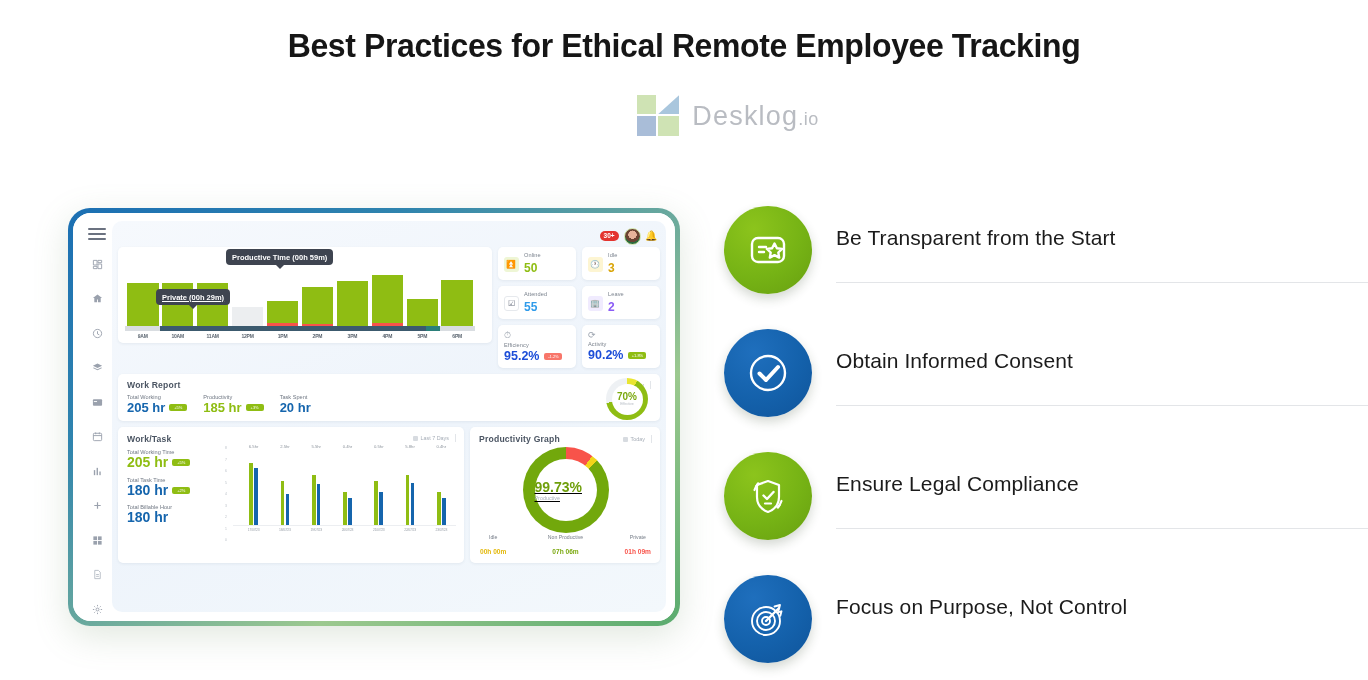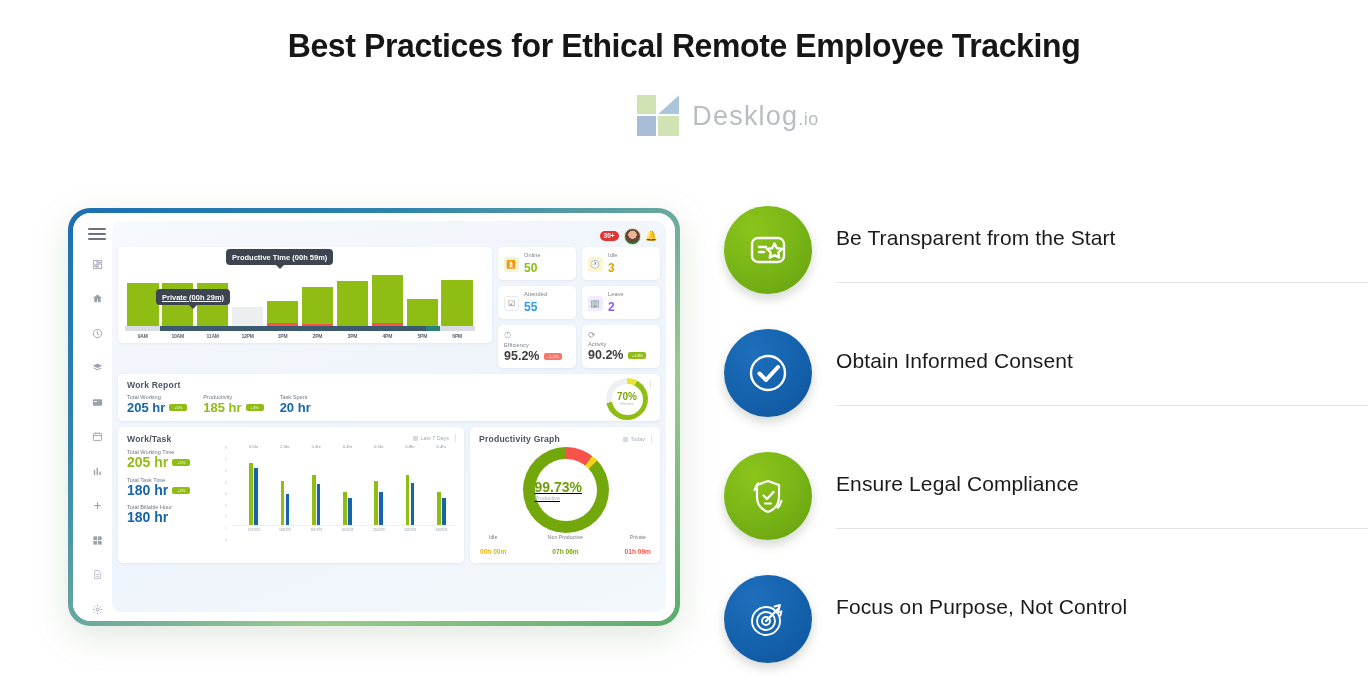--- a/index.html
+++ b/index.html
@@ -134,21 +134,21 @@
     width: 15px; height: 15px; border-radius: 3px; flex: 0 0 15px;
     display: flex; align-items: center; justify-content: center; font-size: 8px;
   }
   .st-body { min-width: 0; }
   .st-lbl { font-size: 5.6px; color: #7a828d; letter-spacing: 0.1px; }
   .st-val { font-size: 12px; font-weight: bold; line-height: 1.05; }
   .stat2 { flex-direction: column; align-items: flex-start; gap: 1px; padding: 5px 6px; }
   .st2-top { display: flex; align-items: center; gap: 4px; }
   .st2-ico { color: #9aa2ad; font-size: 9px; }
   .st2-row { display: flex; align-items: center; gap: 5px; }
-  .st2-val { font-size: 12.5px; font-weight: bold; color: #404040; }
+  .st2-val { font-size: 12.5px; font-weight: bold; color: #1d4ed8; }
   .pill { height: 7px; width: 18px; border-radius: 2px; font-size: 4px; color: #fff;
           display: flex; align-items: center; justify-content: center; }
 
   
   .wr { margin-top: 6px; padding: 6px 9px 6px 9px; position: relative; }
   .panel-head { display: flex; align-items: center; justify-content: space-between; }
   .panel-title { font-size: 8.6px; font-weight: bold; color: #4b5563; letter-spacing: 0.2px; }
   .panel-sel { display: flex; align-items: center; gap: 3px; font-size: 5.4px; color: #a7aeb8; }
   .sel-sq { width: 5px; height: 5px; background: #d7dbe0; border-radius: 1px; }
   .sel-bar { width: 1px; height: 8px; background: #e2e5e9; margin-left: 3px; }

